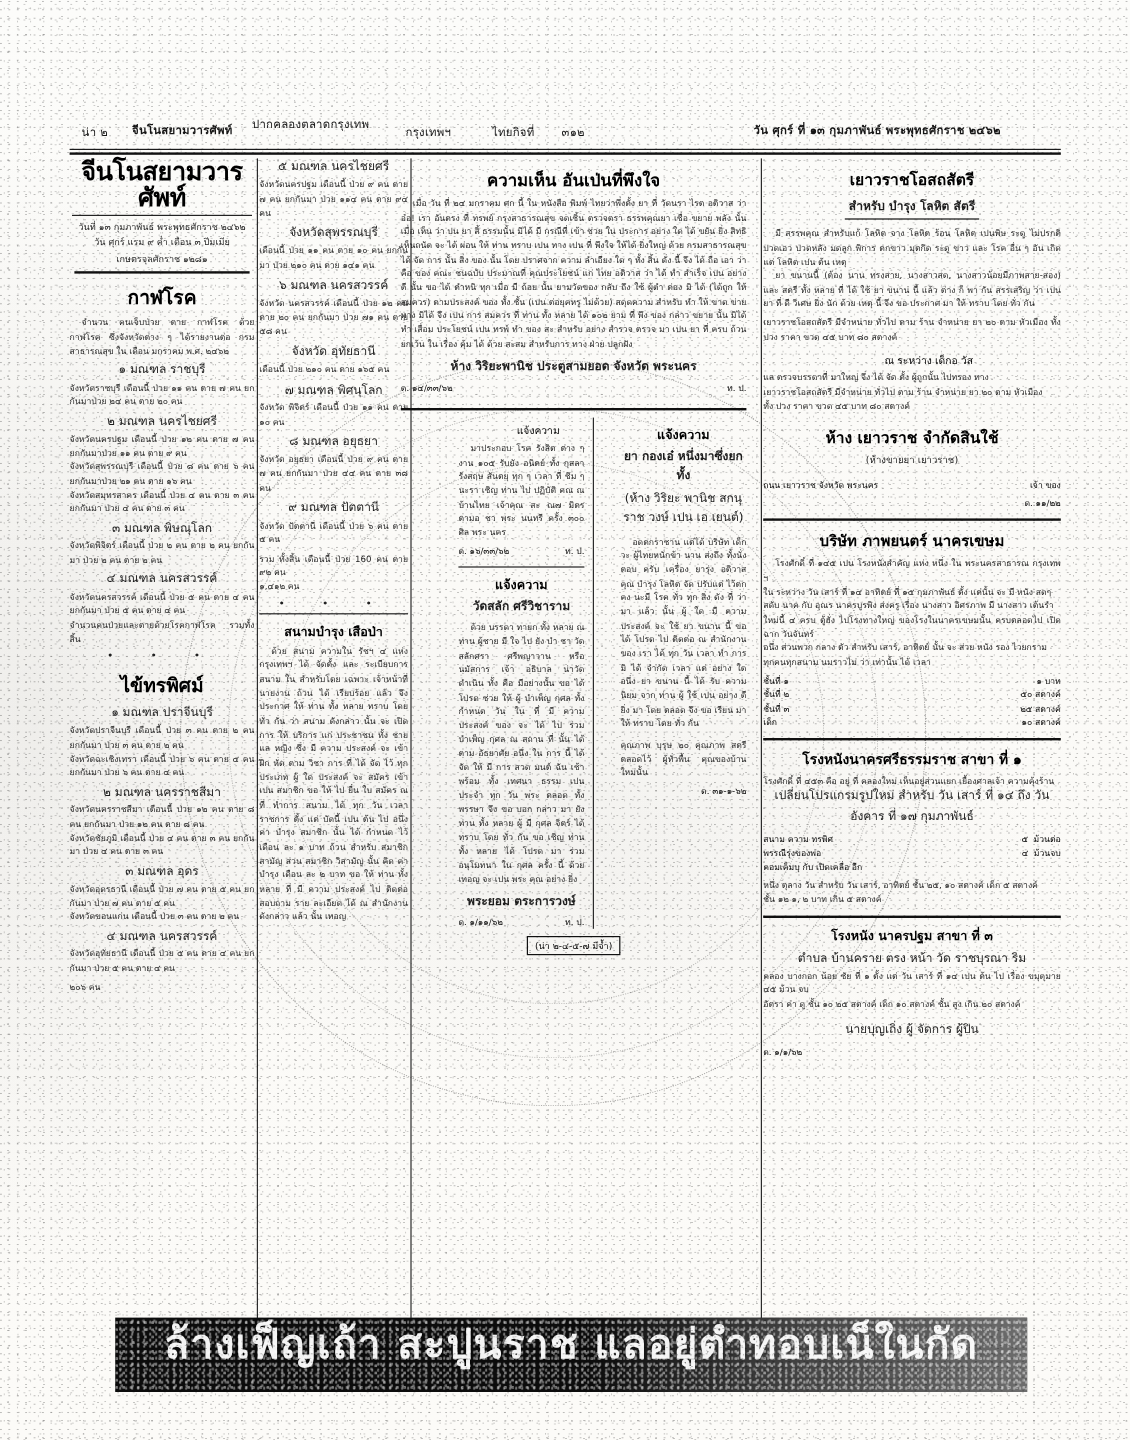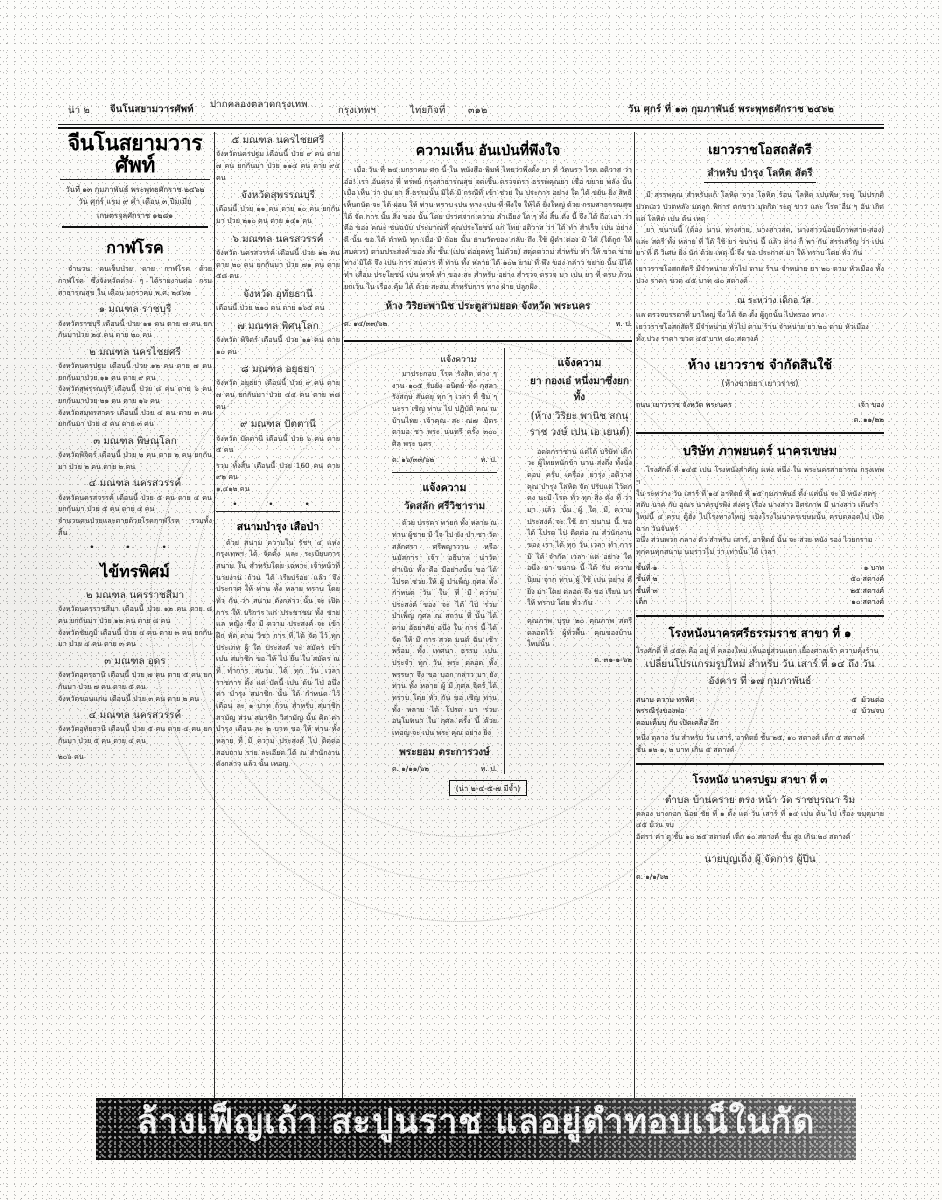--- a/index.html
+++ b/index.html
@@ -50,21 +50,21 @@
   #folio .b{position:absolute;left:152px;top:0;}
   #folio .c{position:absolute;left:280px;top:6px;}
   #folio .d{position:absolute;left:352px;top:6px;}
   #folio .r{position:absolute;left:570px;top:5px;font-weight:bold;white-space:nowrap;}
 
   
   #cols{position:absolute;left:0;top:36px;width:826px;height:968px;}
   .col{position:absolute;top:0;height:968px;}
   .c1{left:0;width:154px;}
   .c2{left:158px;width:124px;}
-  .c3{left:286px;width:288px;}
+  .c3{left:276px;width:288px;}
   .c4{left:578px;width:248px;}
   .vrule{position:absolute;top:0;height:968px;border-left:1px solid #2b2b2b;}
   .v1{left:155.5px;} .v2{left:283.5px;} .v3{left:575.5px;}
   .masthead{
     font-size:21px;font-weight:bold;text-align:center;letter-spacing:-.3px;
     color:#000;line-height:1.05;
   }
   .sub{font-size:7.6px;text-align:center;color:#1b1b1b;line-height:1.55;}
   .h1{font-size:16px;text-align:center;font-weight:bold;margin:7px 0 3px;}
   .h2{font-size:10.5px;text-align:center;font-weight:bold;margin:6px 0 2px;}
@@ -167,20 +167,25 @@
         <div class="bodyc" style="margin-top:3px;"><span>๔</span>&nbsp;<span>มณฑล นครสวรรค์</span></div>
         <div class="body">จังหวัดนครสวรรค์   เดือนนี้ ป่วย ๕ คน ตาย ๔ คน  ยกกันมา ป่วย ๕ คน ตาย ๔ คน</div>
         <div class="body">จำนวนคนป่วยและตายด้วยโรคกาฬโรค รวมทั้งสิ้น</div>
       </div>
 
       <div class="dots">•&nbsp;•&nbsp;•</div>
 
       <div class="h1">ไข้ทรพิศม์</div>
 
       <div>
+        <div class="bodyc"><span>๑</span>&nbsp;<span>มณฑล ปราจีนบุรี</span></div>
+        <div class="body">จังหวัดปราจีนบุรี   เดือนนี้ ป่วย ๓ คน ตาย ๒ คน  ยกกันมา ป่วย ๓ คน ตาย ๒ คน</div>
+        <div class="body">จังหวัดฉะเชิงเทรา   เดือนนี้ ป่วย ๖ คน ตาย ๔ คน  ยกกันมา ป่วย ๖ คน ตาย ๔ คน</div>
+      </div>
+      <div>
         <div class="bodyc" style="margin-top:3px;"><span>๒</span>&nbsp;<span>มณฑล นครราชสีมา</span></div>
         <div class="body">จังหวัดนครราชสีมา   เดือนนี้ ป่วย ๑๒ คน ตาย ๘ คน  ยกกันมา ป่วย ๑๒ คน ตาย ๘ คน</div>
         <div class="body">จังหวัดชัยภูมิ  เดือนนี้ ป่วย ๔ คน ตาย ๓ คน  ยกกันมา ป่วย ๔ คน ตาย ๓ คน</div>
       </div>
       <div>
         <div class="bodyc" style="margin-top:3px;"><span>๓</span>&nbsp;<span>มณฑล อุดร</span></div>
         <div class="body">จังหวัดอุดรธานี   เดือนนี้ ป่วย ๗ คน ตาย ๕ คน  ยกกันมา ป่วย ๗ คน ตาย ๕ คน</div>
         <div class="body">จังหวัดขอนแก่น  เดือนนี้ ป่วย ๓ คน ตาย ๒ คน</div>
       </div>
       <div>

